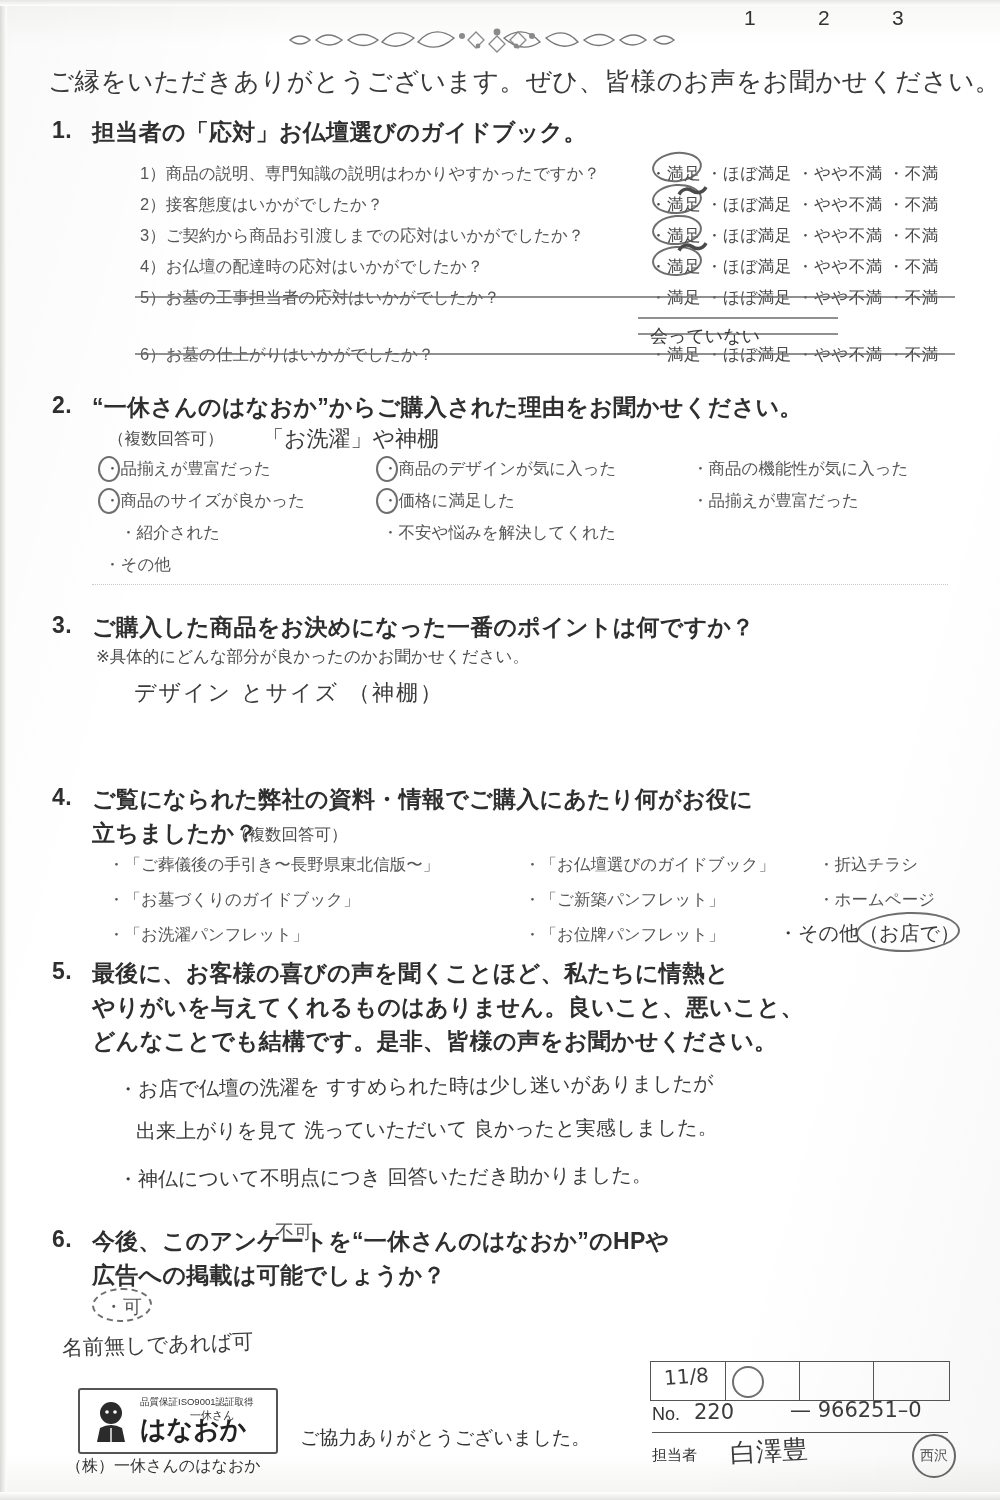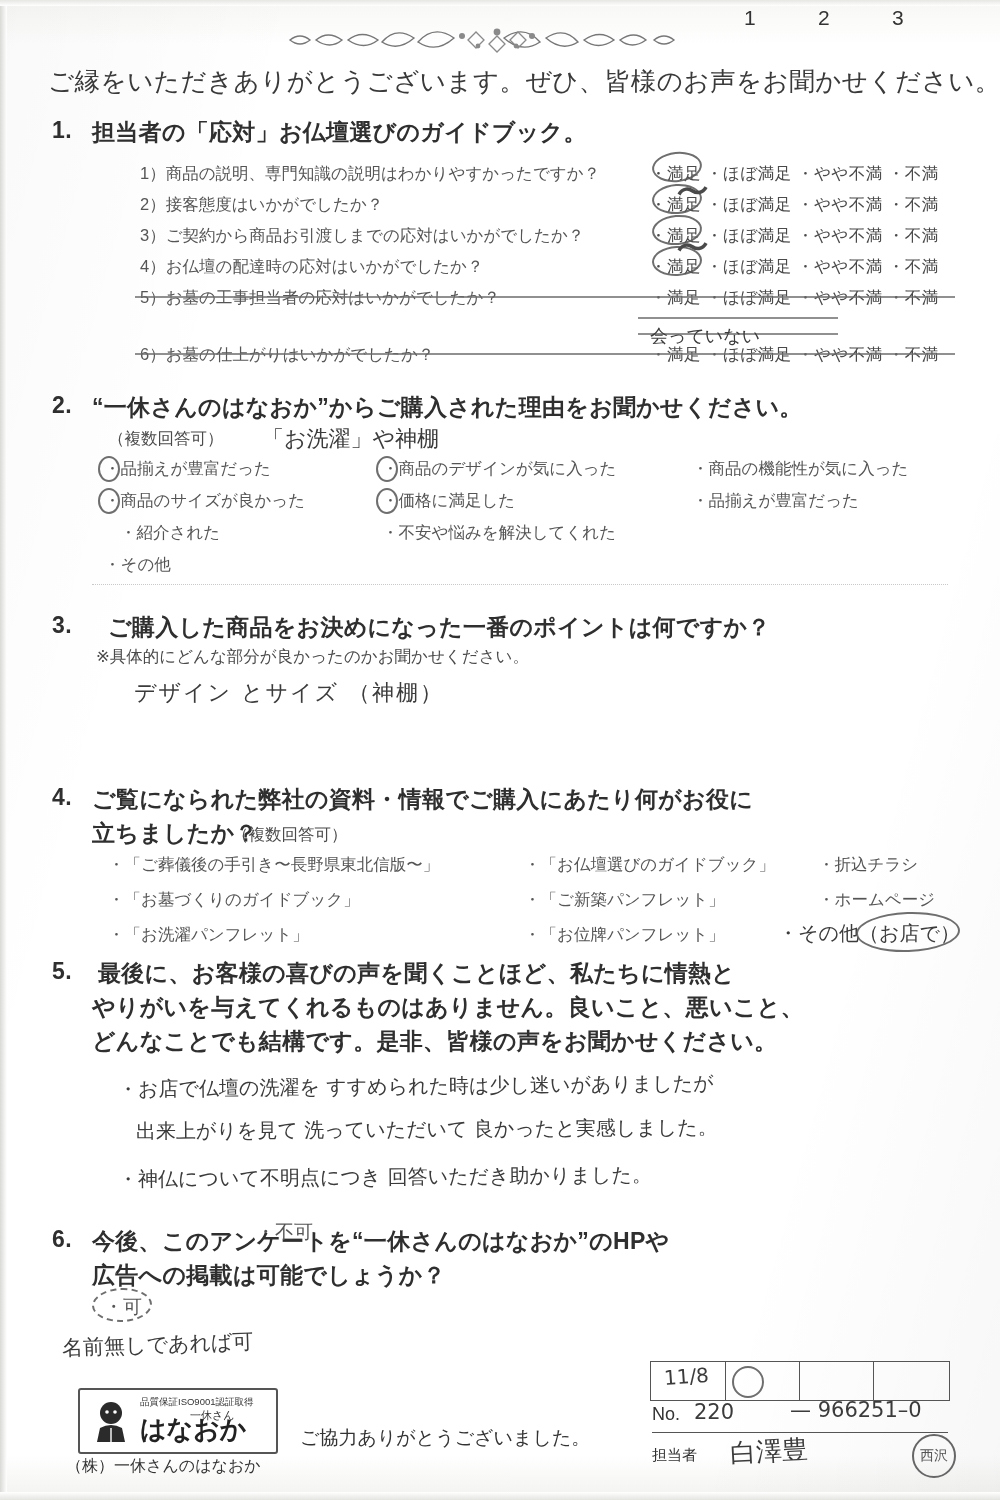--- a/index.html
+++ b/index.html
@@ -179,21 +179,21 @@
   <div class="row opt" style="left:692px;top:490px;">・品揃えが豊富だった</div>
 
   <div class="circ-sm" style="left:98px;top:456px;width:18px;height:22px;"></div>
   <div class="circ-sm" style="left:98px;top:488px;width:18px;height:22px;"></div>
   <div class="circ-sm" style="left:376px;top:456px;width:18px;height:22px;"></div>
   <div class="circ-sm" style="left:376px;top:488px;width:18px;height:22px;"></div>
 
   <div class="dotline" style="left:92px;top:584px;width:856px;"></div>
 
   <div class="qnum" style="left:52px;top:612px;font-size:23px;">3.</div>
-  <div class="row q-title" style="left:92px;top:612px;margin-left:16px;">ご購入した商品をお決めになった一番のポイントは何ですか？</div>
+  <div class="row q-title" style="left:92px;top:612px;">ご購入した商品をお決めになった一番のポイントは何ですか？</div>
   <div class="row sub" style="left:96px;top:646px;">※具体的にどんな部分が良かったのかお聞かせください。</div>
   <div class="hand" style="left:134px;top:678px;font-size:22px;letter-spacing:2px;">デザイン とサイズ （神棚）</div>
 
   <div class="qnum" style="left:52px;top:784px;font-size:23px;">4.</div>
   <div class="row q-title" style="left:92px;top:784px;">ご覧になられた弊社の資料・情報でご購入にあたり何がお役に</div>
   <div class="row q-title" style="left:92px;top:818px;">立ちましたか？</div>
   <div class="row sub" style="left:232px;top:824px;">（複数回答可）</div>
 
   <div class="row opt" style="left:108px;top:854px;">・「ご葬儀後の手引き〜長野県東北信版〜」</div>
   <div class="row opt" style="left:524px;top:854px;">・「お仏壇選びのガイドブック」</div>
@@ -202,21 +202,21 @@
   <div class="row opt" style="left:108px;top:889px;">・「お墓づくりのガイドブック」</div>
   <div class="row opt" style="left:524px;top:889px;text-align:right;">・「ご新築パンフレット」</div>
   <div class="row opt" style="left:818px;top:889px;">・ホームページ</div>
 
   <div class="row opt" style="left:108px;top:924px;">・「お洗濯パンフレット」</div>
   <div class="row opt" style="left:524px;top:924px;">・「お位牌パンフレット」</div>
   <div class="hand" style="left:778px;top:920px;font-size:20px;">・その他（お店で）</div>
   <div class="ellipse" style="left:856px;top:912px;width:100px;height:36px;transform:rotate(-2deg);"></div>
 
   <div class="qnum" style="left:52px;top:958px;font-size:23px;">5.</div>
-  <div class="row q-title" style="left:98px;top:958px;font-family:Liberation Serif, serif;">最後に、お客様の喜びの声を聞くことほど、私たちに情熱と</div>
+  <div class="row q-title" style="left:92px;top:958px;font-family:Liberation Serif, serif;">最後に、お客様の喜びの声を聞くことほど、私たちに情熱と</div>
   <div class="row q-title" style="left:92px;top:1026px;">どんなことでも結構です。是非、皆様の声をお聞かせください。</div>
   <div class="row q-title" style="left:92px;top:992px;">やりがいを与えてくれるものはありません。良いこと、悪いこと、</div>
 
   <div class="hand" style="left:118px;top:1076px;font-size:20px;transform:rotate(-0.6deg);">・お店で仏壇の洗濯を すすめられた時は少し迷いがありましたが</div>
   <div class="hand" style="left:136px;top:1118px;font-size:20px;transform:rotate(-0.4deg);">出来上がりを見て 洗っていただいて 良かったと実感しました。</div>
   <div class="hand" style="left:118px;top:1166px;font-size:20px;transform:rotate(-0.5deg);">・神仏について不明点につき 回答いただき助かりました。</div>
 
   <div class="qnum" style="left:52px;top:1226px;font-size:23px;">6.</div>
   <div class="row q-title" style="left:92px;top:1226px;">今後、このアンケートを“一休さんのはなおか”のHPや</div>
   <div class="row q-title" style="left:92px;top:1260px;">広告への掲載は可能でしょうか？</div>

